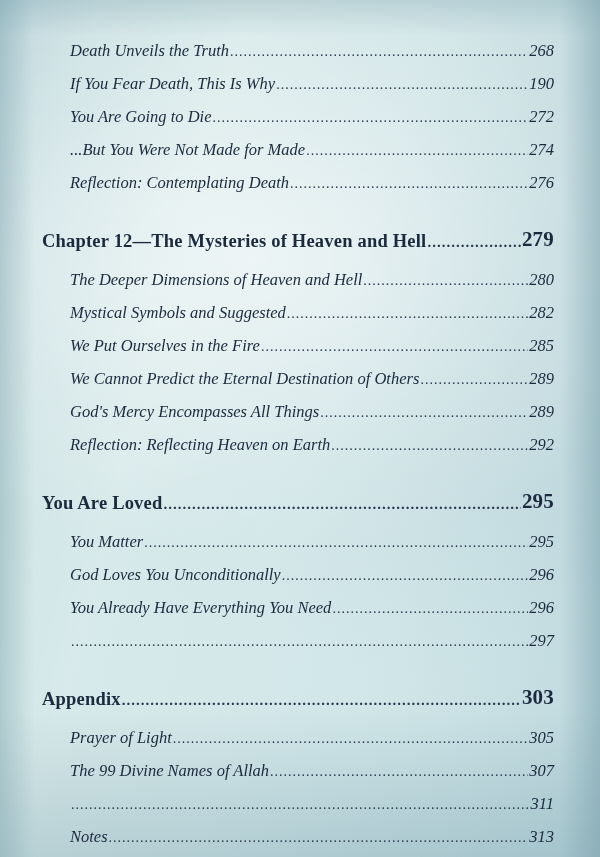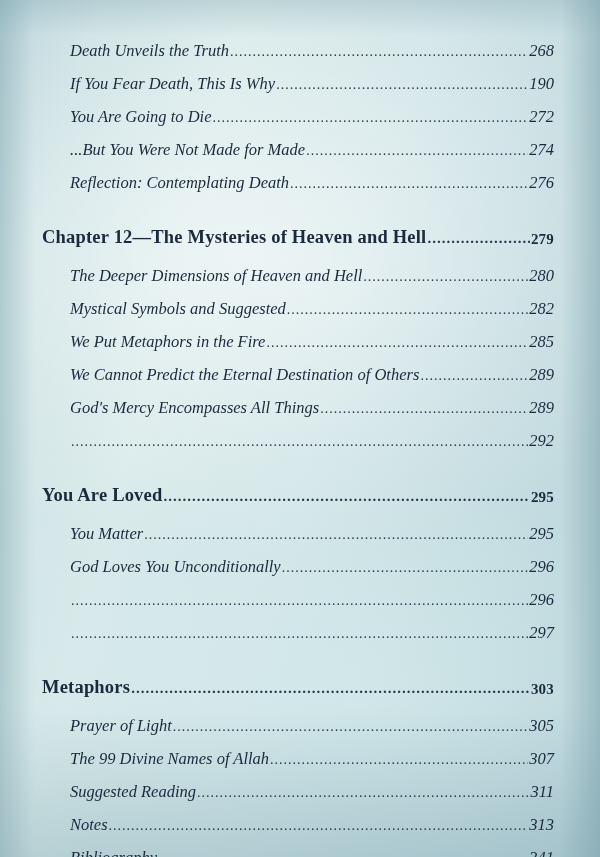--- a/index.html
+++ b/index.html
@@ -108,21 +108,21 @@
   
   .major {
     font-weight: bold;
     font-size: 18.5px;
     margin-top: 26px;
     margin-bottom: 18px;
     letter-spacing: 0.2px;
     align-items: flex-end;
   }
   .major .leader { font-weight: bold; font-size: 15px; position: relative; top: -1px; }
-  .major .page-num { font-weight: bold; font-size: 15px; }
+  .major .page-num { font-weight: bold; font-size: 21px; }
 
   .gap-top-lg { margin-top: 34px; }
 </style>
 </head>
 <body>
 
 <div class="page">
   <div class="top-shade"></div>
   <div class="bottom-shade"></div>
 
@@ -161,78 +161,79 @@
         <span class="title">The Deeper Dimensions of Heaven and Hell</span>
         <span class="leader">........................................................................................................................................................................................................</span>
         <span class="page-num">280</span>
       </div>
       <div class="entry sub">
         <span class="title">Mystical Symbols and Suggested</span>
         <span class="leader">........................................................................................................................................................................................................</span>
         <span class="page-num">282</span>
       </div>
       <div class="entry sub">
-        <span class="title">We Put Metaphors in the Fire</span>
+        <span class="title">We Put Ourselves in the Fire</span>
         <span class="leader">........................................................................................................................................................................................................</span>
         <span class="page-num">285</span>
       </div>
       <div class="entry sub">
         <span class="title">We Cannot Predict the Eternal Destination of Others</span>
         <span class="leader">........................................................................................................................................................................................................</span>
         <span class="page-num">289</span>
       </div>
       <div class="entry sub">
         <span class="title">God's Mercy Encompasses All Things</span>
         <span class="leader">........................................................................................................................................................................................................</span>
         <span class="page-num">289</span>
       </div>
       <div class="entry sub">
+        <span class="title">Reflection: Reflecting Heaven on Earth</span>
         <span class="leader">........................................................................................................................................................................................................</span>
         <span class="page-num">292</span>
       </div>
       <div class="entry major gap-top-lg">
         <span class="title">You Are Loved</span>
         <span class="leader">........................................................................................................................................................................................................</span>
         <span class="page-num">295</span>
       </div>
       <div class="entry sub">
         <span class="title">You Matter</span>
         <span class="leader">........................................................................................................................................................................................................</span>
         <span class="page-num">295</span>
       </div>
       <div class="entry sub">
         <span class="title">God Loves You Unconditionally</span>
         <span class="leader">........................................................................................................................................................................................................</span>
         <span class="page-num">296</span>
       </div>
       <div class="entry sub">
+        <span class="title">You Already Have Everything You Need</span>
         <span class="leader">........................................................................................................................................................................................................</span>
         <span class="page-num">296</span>
       </div>
       <div class="entry sub">
         <span class="leader">........................................................................................................................................................................................................</span>
         <span class="page-num">297</span>
       </div>
       <div class="entry major gap-top-lg">
-        <span class="title">Metaphors</span>
+        <span class="title">Appendix</span>
         <span class="leader">........................................................................................................................................................................................................</span>
         <span class="page-num">303</span>
       </div>
       <div class="entry sub">
         <span class="title">Prayer of Light</span>
         <span class="leader">........................................................................................................................................................................................................</span>
         <span class="page-num">305</span>
       </div>
       <div class="entry sub">
         <span class="title">The 99 Divine Names of Allah</span>
         <span class="leader">........................................................................................................................................................................................................</span>
         <span class="page-num">307</span>
       </div>
       <div class="entry sub">
-        <span class="title">Suggested Reading</span>
         <span class="leader">........................................................................................................................................................................................................</span>
         <span class="page-num">311</span>
       </div>
       <div class="entry sub">
         <span class="title">Notes</span>
         <span class="leader">........................................................................................................................................................................................................</span>
         <span class="page-num">313</span>
       </div>
       <div class="entry sub">
         <span class="title">Bibliography</span>

